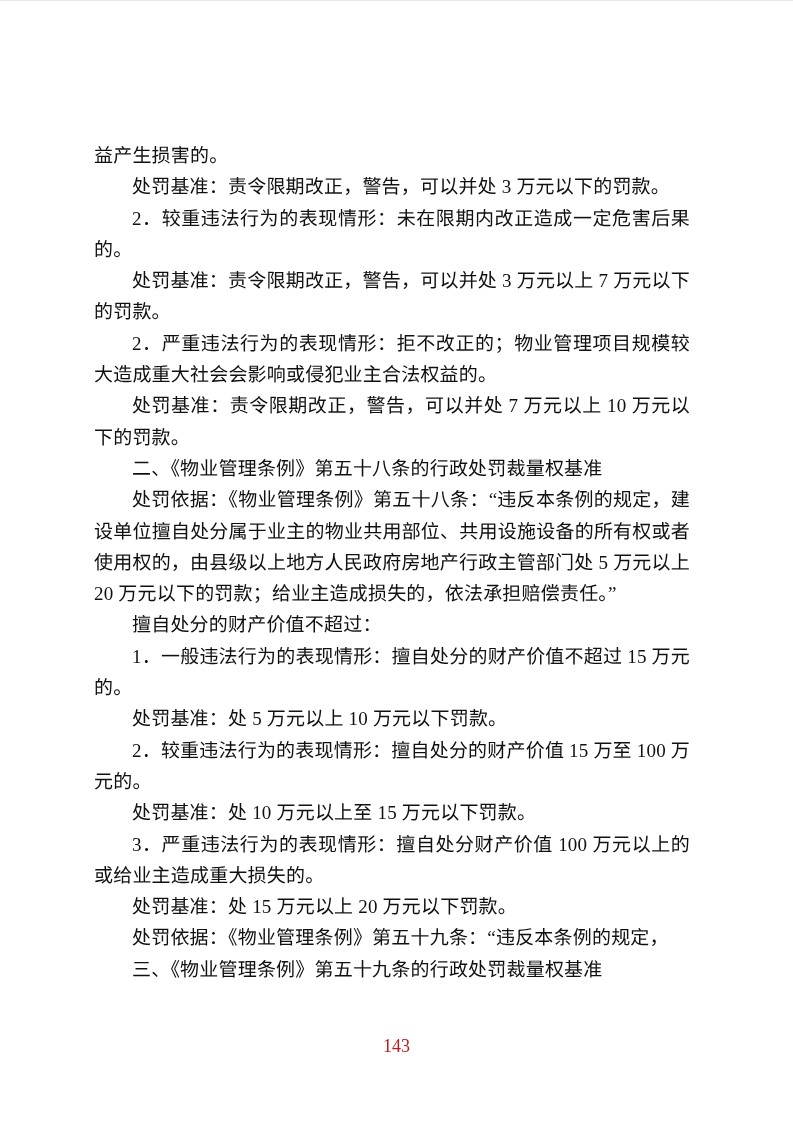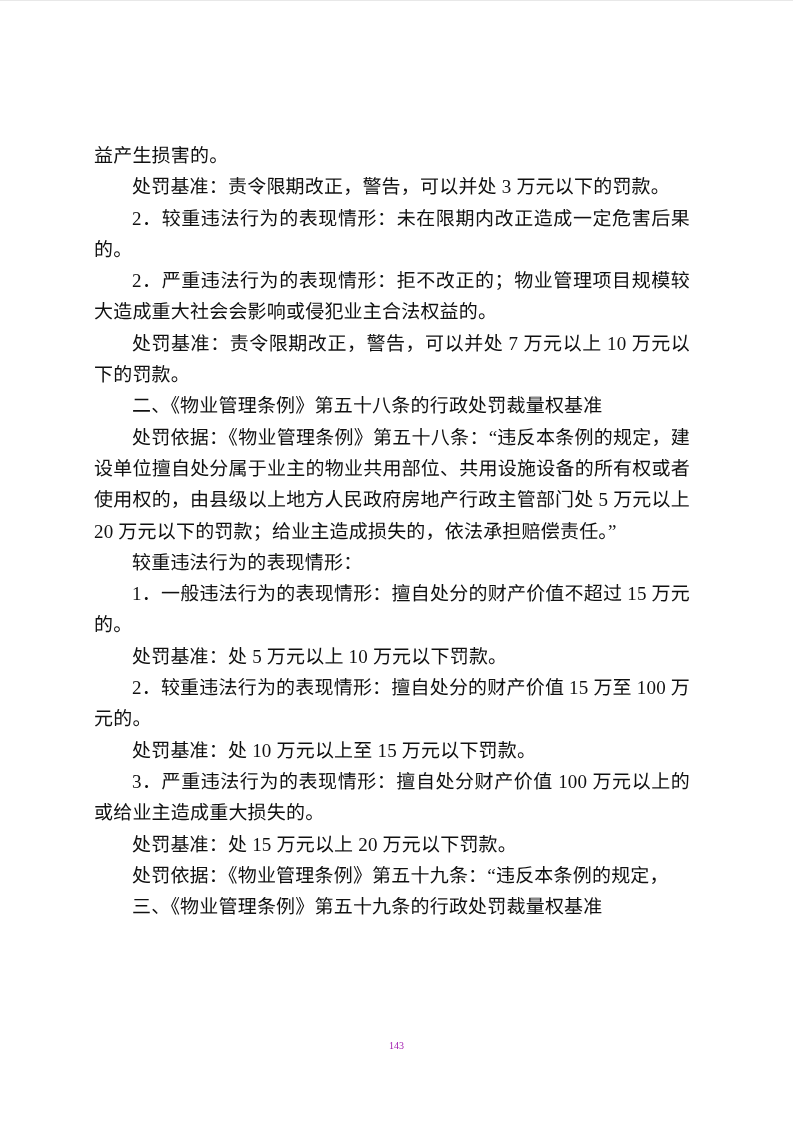--- a/index.html
+++ b/index.html
@@ -47,48 +47,49 @@
   }
   .label {
     font-weight: normal;
   }
   .page-footer {
     position: absolute;
     top: 1036px;
     left: 0;
     width: 793px;
     text-align: center;
-    font-size: 10px;
+    font-size: 18px;
     line-height: 18px;
-    color: #a21caf;
+    color: #b91c1c;
   }
 </style>
 </head>
 <body>
 
 <div class="sheet">
 
   <div class="text-block">
 
     <p class="para continuation">益产生损害的。</p>
 
     <p class="para"><span class="label">处罚基准：</span><span>责令限期改正，警告，可以并处 3 万元以下的罚款。</span></p>
 
     <p class="para">2．较重违法行为的表现情形：未在限期内改正造成一定危害后果的。</p>
 
+    <p class="para"><span class="label">处罚基准：</span><span>责令限期改正，警告，可以并处 3 万元以上 7 万元以下的罚款。</span></p>
 
     <p class="para">2．严重违法行为的表现情形：拒不改正的；物业管理项目规模较大造成重大社会会影响或侵犯业主合法权益的。</p>
 
     <p class="para"><span class="label">处罚基准：</span><span>责令限期改正，警告，可以并处 7 万元以上 10 万元以下的罚款。</span></p>
 
     <p class="para heading">二、《物业管理条例》第五十八条的行政处罚裁量权基准</p>
 
     <p class="para"><span class="label">处罚依据：</span><span>《物业管理条例》第五十八条：“违反本条例的规定，建设单位擅自处分属于业主的物业共用部位、共用设施设备的所有权或者使用权的，由县级以上地方人民政府房地产行政主管部门处 5 万元以上 20 万元以下的罚款；给业主造成损失的，依法承担赔偿责任。”</span></p>
 
-    <p class="para heading">较重违法行为的表现情形：</p>
+    <p class="para heading">擅自处分的财产价值不超过：</p>
 
     <p class="para">1．一般违法行为的表现情形：擅自处分的财产价值不超过 15 万元的。</p>
 
     <p class="para"><span class="label">处罚基准：</span><span>处 5 万元以上 10 万元以下罚款。</span></p>
 
     <p class="para">2．较重违法行为的表现情形：擅自处分的财产价值 15 万至 100 万元的。</p>
 
     <p class="para"><span class="label">处罚基准：</span><span>处 10 万元以上至 15 万元以下罚款。</span></p>
 
     <p class="para">3．严重违法行为的表现情形：擅自处分财产价值 100 万元以上的或给业主造成重大损失的。</p>

